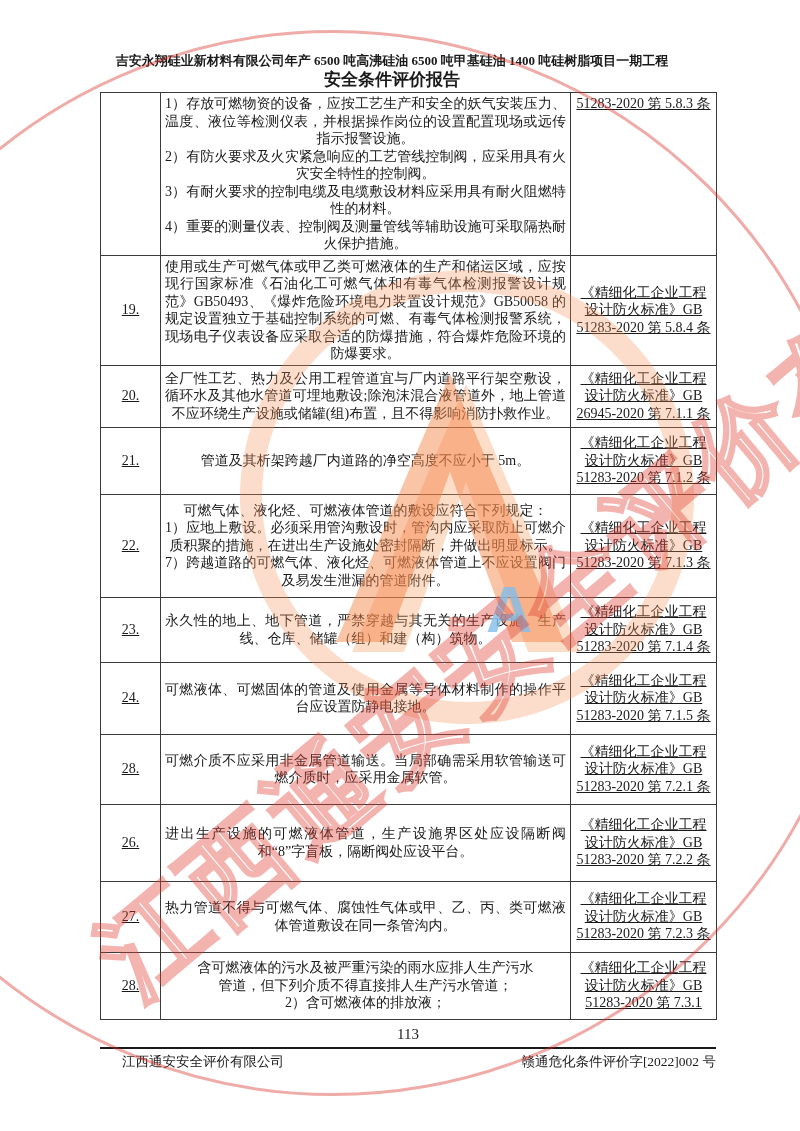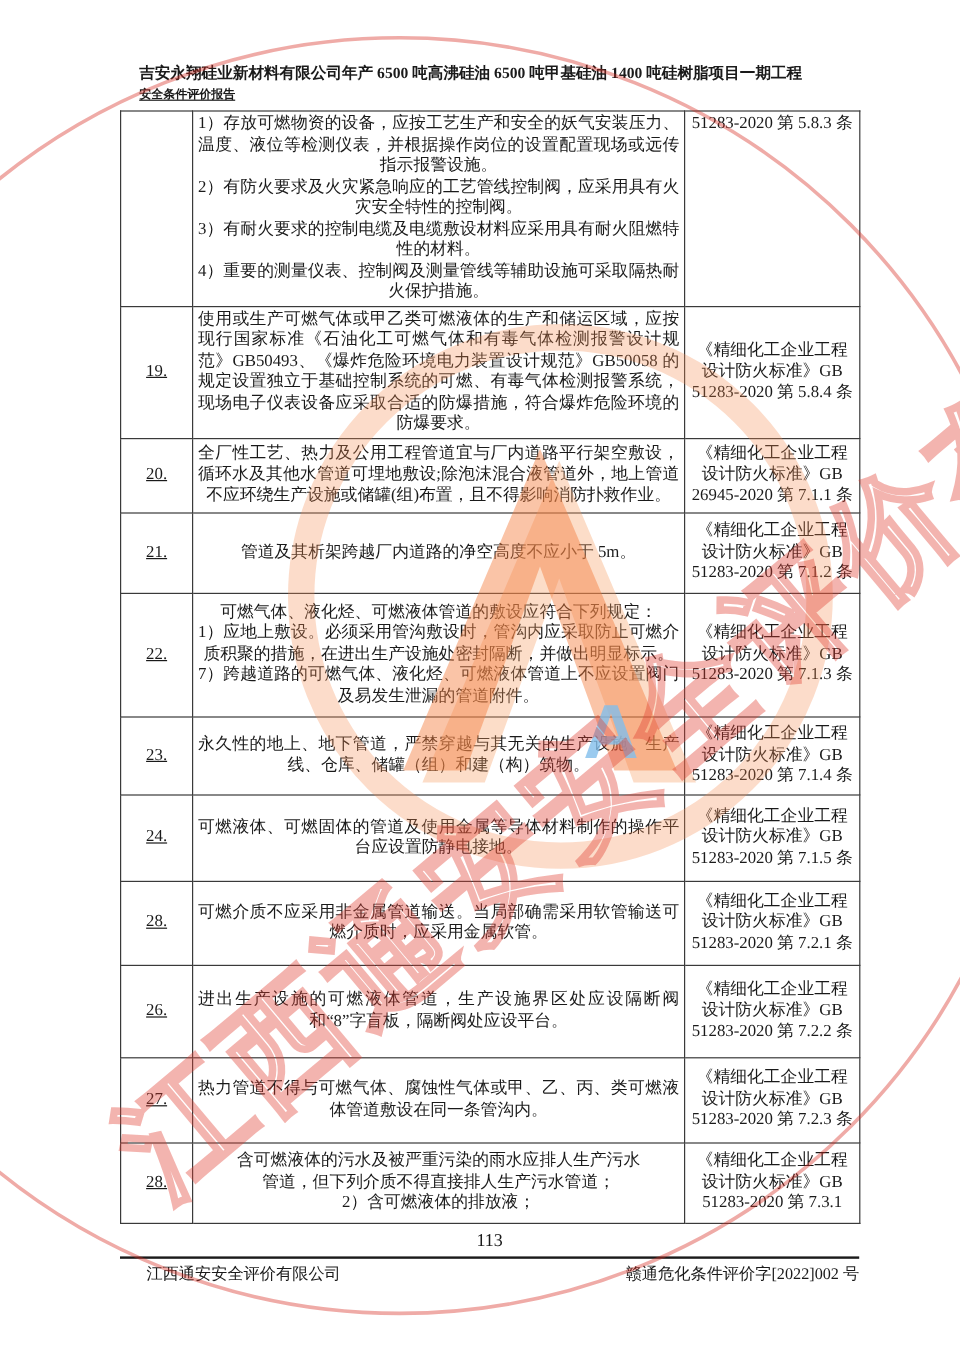--- a/index.html
+++ b/index.html
@@ -3,42 +3,42 @@
 <meta charset="utf-8">
 <style>
   html,body{margin:0;padding:0;}
   body{
     width:800px;height:1131px;position:relative;overflow:hidden;
     background:#ffffff;
     font-family:"Liberation Serif","DejaVu Serif",serif;
     color:#1a1a1a;
   }
   
-  .titlewrap{position:absolute;left:116px;top:52px;width:616px;text-align:left;z-index:2;}
+  .titlewrap{position:absolute;left:84px;top:52px;width:616px;text-align:center;z-index:2;}
   .title-line1{font-size:13px;font-weight:bold;line-height:18px;}
-  .title-line2{font-size:10px;font-weight:bold;line-height:19px;text-decoration:underline;}
+  .title-line2{font-size:17px;font-weight:bold;line-height:19px;}
   
   table.doc{
     position:absolute;left:100px;top:92px;width:616px;z-index:2;
     border-collapse:collapse;table-layout:fixed;
   }
   table.doc td{
     border:1px solid #3a3a3a;
     font-size:14px;line-height:17.5px;
     padding:2px 4px;vertical-align:middle;
   }
   col.c-no{width:60px;}
   col.c-content{width:410px;}
   col.c-basis{width:146px;}
   td.no{text-align:center;font-size:14.5px;text-decoration:underline;}
   td.content{
     text-align:justify;text-align-last:center;
     white-space:pre-line;
   }
-  td.basis{text-align:center;white-space:pre-line;}
+  td.basis{text-align:center;white-space:pre-line;text-decoration:underline;}
   td.basis.vtop{vertical-align:top;}
   tr:nth-child(1){height:120px;margin-left:14px;}
   tr:nth-child(2){height:105px;}
   tr:nth-child(3){height:62px;}
   tr:nth-child(4){height:67px;}
   tr:nth-child(5){height:103px;}
   tr:nth-child(6){height:65px;}
   tr:nth-child(7){height:72px;}
   tr:nth-child(8){height:70px;}
   tr:nth-child(9){height:77px;}

